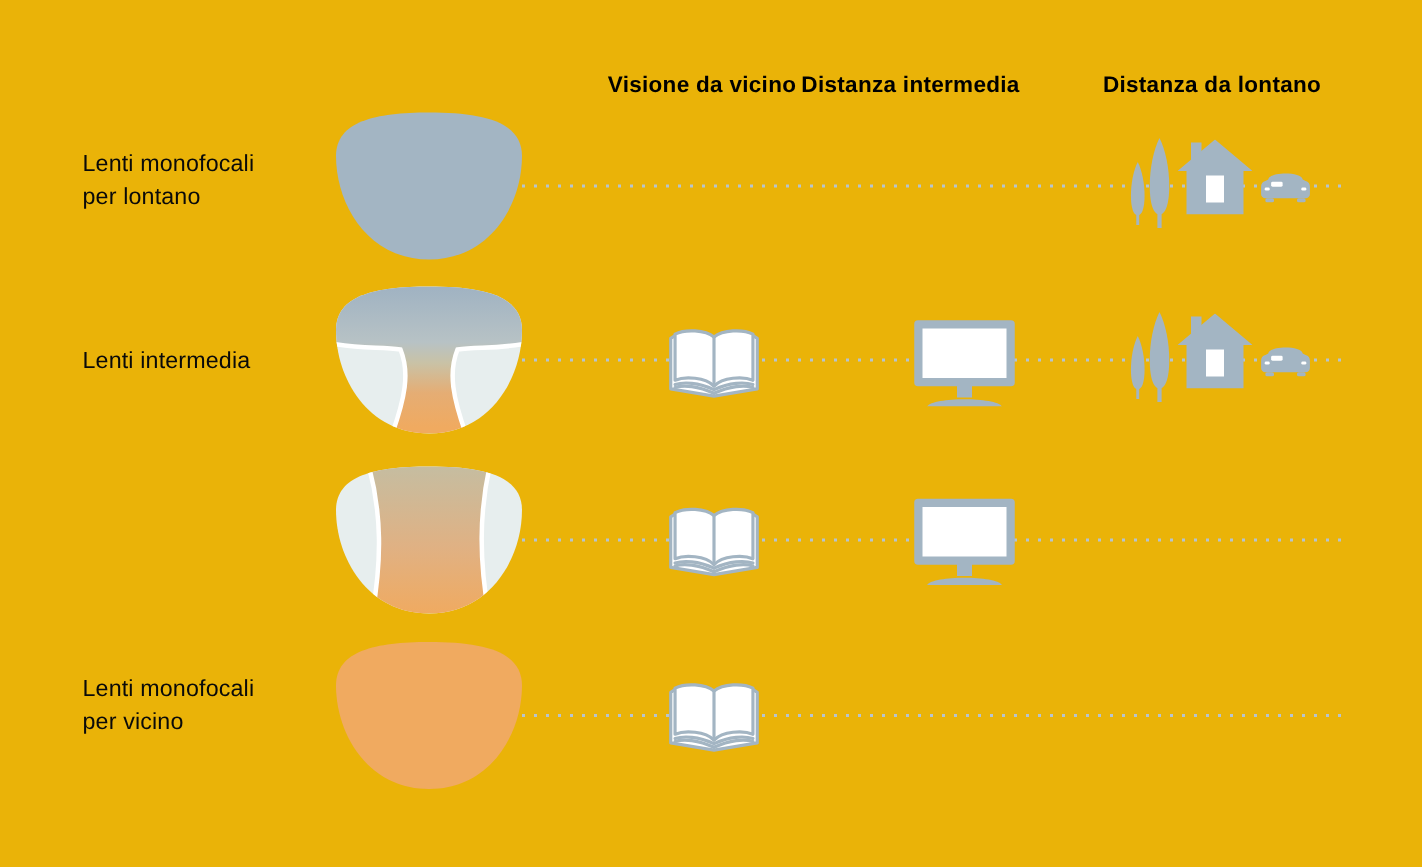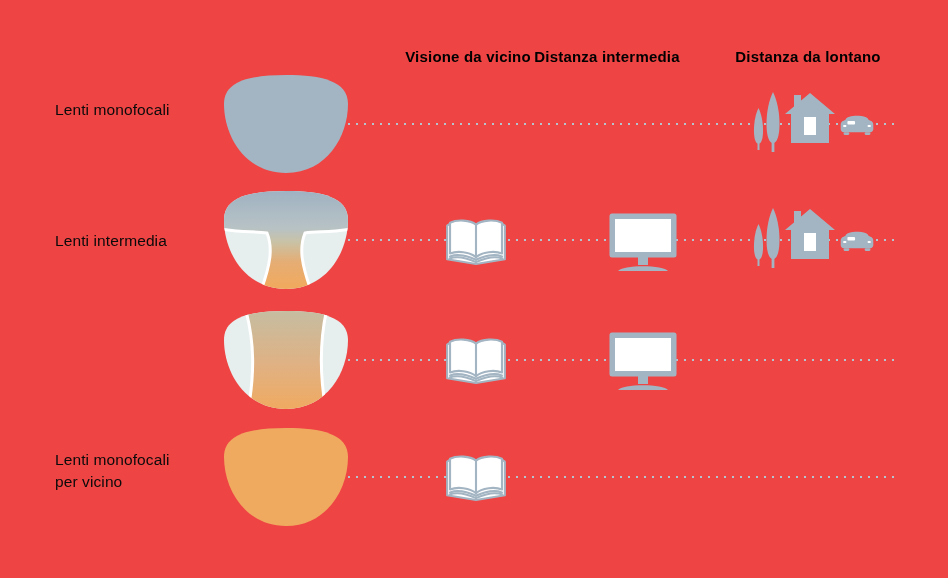--- a/index.html
+++ b/index.html
@@ -1,17 +1,17 @@
 <!DOCTYPE html>
 <html><head>
 <meta charset="utf-8">
 <style>
   html,body { margin:0; padding:0; background:#fff; }
   .canvas {
-    position:relative; width:948px; height:578px; background:#ef4444;
+    position:relative; width:948px; height:578px; background:#eab308;
     font-family:"Liberation Sans","DejaVu Sans",sans-serif;
     overflow:hidden;
   }
   .col-header {
     position:absolute; top:48px; transform:translateX(-50%);
     font-size:15px; font-weight:700; color:#000; white-space:nowrap;
     letter-spacing:0.2px;
   }
   .row-label {
     position:absolute; left:55px; font-size:15.5px; font-weight:400;
@@ -101,20 +101,21 @@
   <div class="col-header" style="left:607px">Distanza intermedia</div>
   <div class="col-header" style="left:808px">Distanza da lontano</div>
 
   <div class="dots" style="top:123px"></div>
   <div class="dots" style="top:239px"></div>
   <div class="dots" style="top:359px"></div>
   <div class="dots" style="top:476px"></div>
 
   <div class="row-label" style="top:99px">
     <div>Lenti monofocali</div>
+    <div>per lontano</div>
   </div>
   <svg class="lens" style="top:74px" viewBox="0 0 128 100">
     <use href="#lensOutline" fill="#a3b5c3"></use>
   </svg>
   <svg class="icon" style="left:753px;top:92px" width="122" height="66" viewBox="0 0 122 66">
     <use href="#symTree" x="0" y="16" width="11" height="42"></use>
     <use href="#symTree" x="13" y="0" width="14" height="60"></use>
     <use href="#symHouse" x="32" y="1" width="50" height="50"></use>
     <use href="#symCar" x="87" y="20" width="34" height="23"></use>
   </svg>

